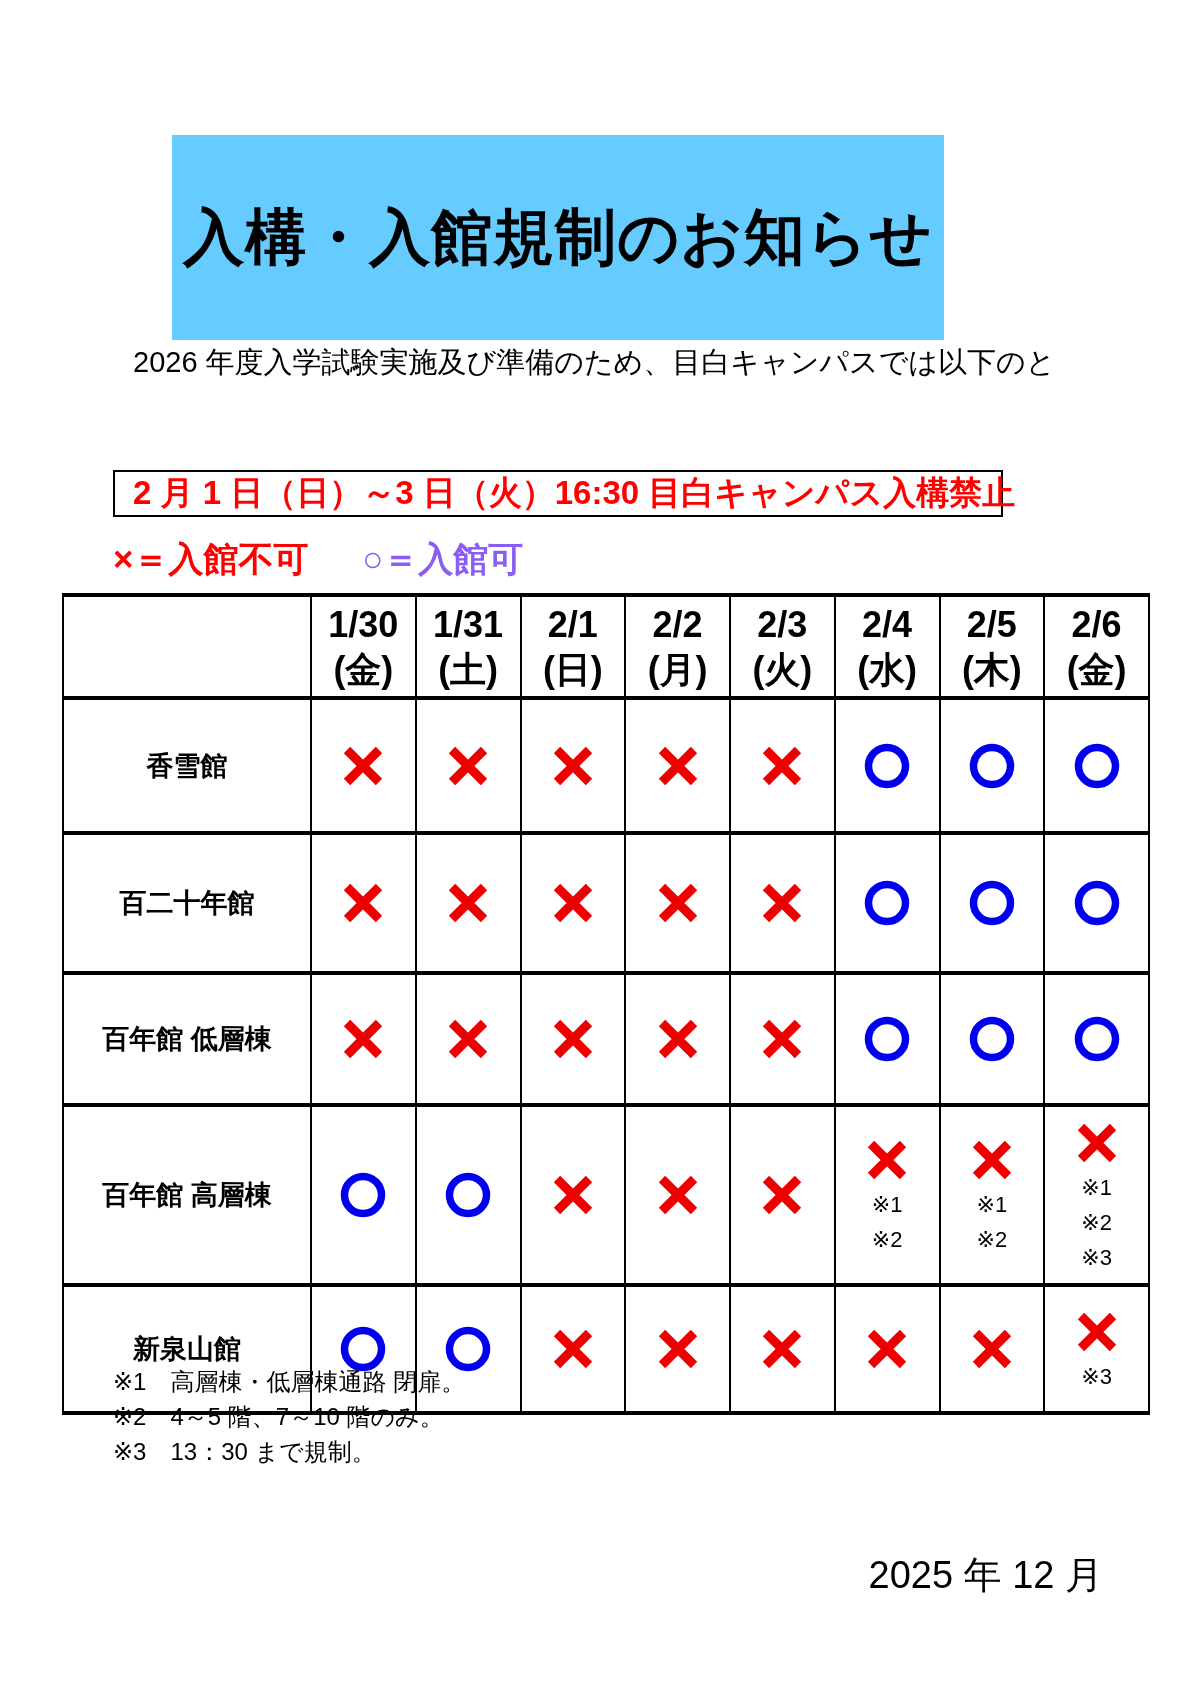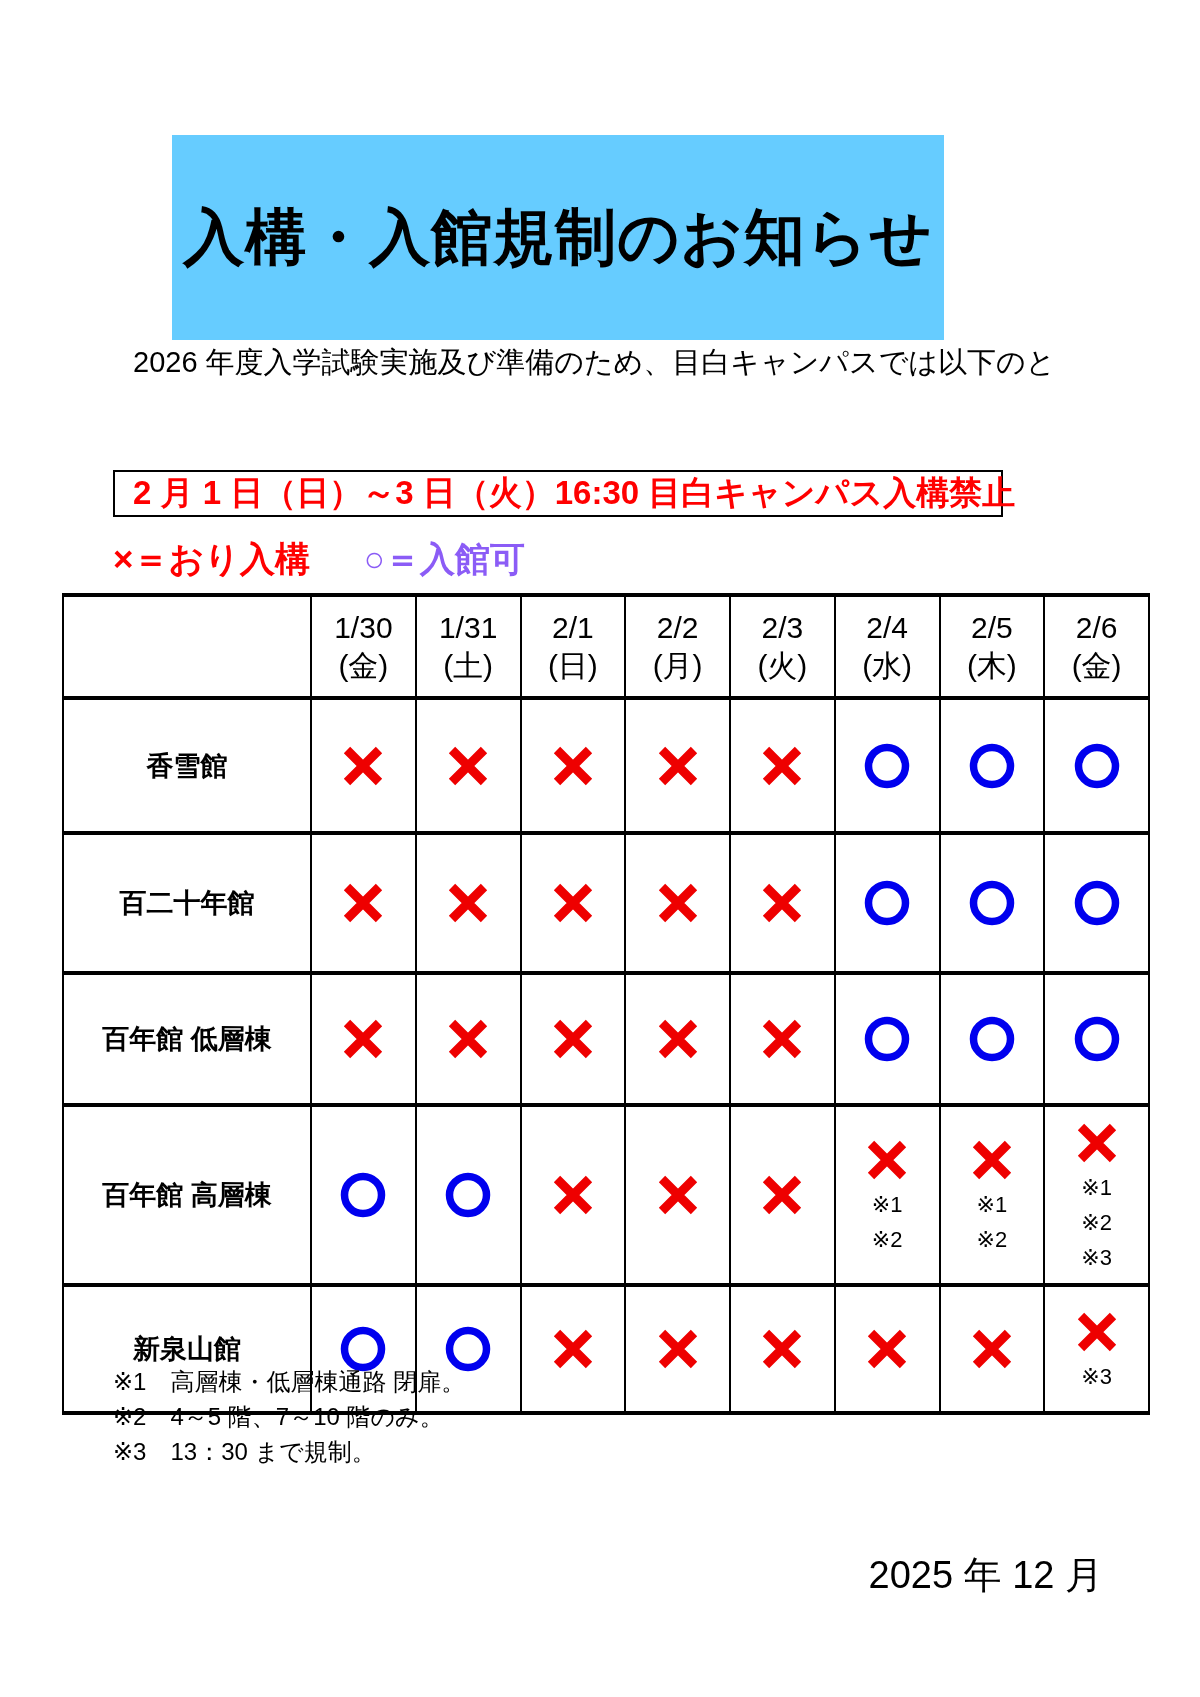--- a/index.html
+++ b/index.html
@@ -36,21 +36,21 @@
 
   
   .table-wrap { position:absolute; left:62px; top:593px; }
   table.access { border-collapse:collapse; table-layout:fixed; width:1086px; }
   table.access th, table.access td {
     border-left:2px solid #000; border-right:2px solid #000;
     border-top:4px solid #000; border-bottom:4px solid #000;
     padding:0; text-align:center; vertical-align:middle; background:#fff;
   }
   tr.header-row { height:103px; }
-  th.col-head { font-weight:normal; font-size:30px; line-height:1.25; }
+  th.col-head { font-weight:bold; font-size:36px; line-height:1.25; }
   th.corner { }
   td.name-cell { font-size:27px; font-weight:bold; white-space:nowrap; }
   td.mark-cell { }
   .cell-stack { display:flex; flex-direction:column; align-items:center; justify-content:center; gap:13px; }
   .note { font-size:22px; line-height:1; }
   svg.mark { display:block; }
 
   
   .footnotes { position:absolute; left:113px; top:1364px; font-size:24px; line-height:35px; }
   .footnotes div { white-space:pre; }
@@ -69,21 +69,21 @@
 
   <div class="intro">
     <div class="line1">2026 年度入学試験実施及び準備のため、目白キャンパスでは以下のと</div>
   </div>
 
   <div class="alert-box">
     <div class="alert-text" style="color: rgb(255, 0, 0);">2 月 1 日（日）～3 日（火）16:30 目白キャンパス入構禁止</div>
   </div>
 
   <div class="legend">
-    <span class="no" style="color: rgb(255, 0, 0);">×＝おり入構</span>
+    <span class="no" style="color: rgb(255, 0, 0);">×＝入館不可</span>
     <span class="ok" style="color: #8b5cf6;">○＝入館可</span>
   </div>
 
   <div class="table-wrap">
     <table class="access">
       <colgroup>
           <col style="width:248px">
           <col style="width:104.75px">
           <col style="width:104.75px">
           <col style="width:104.75px">

